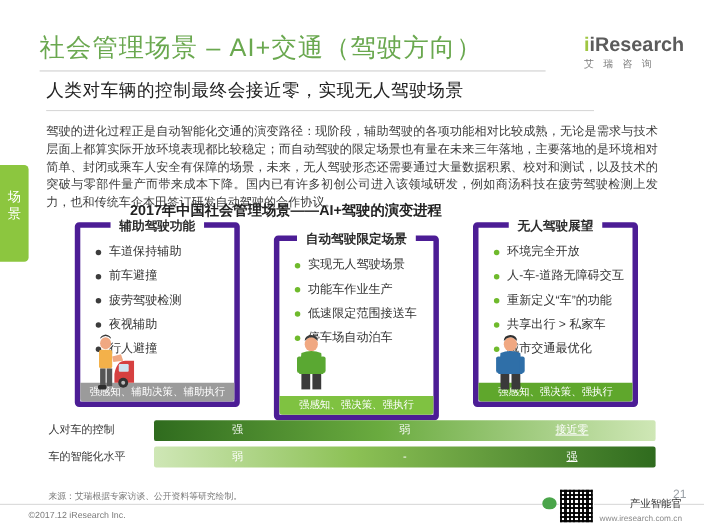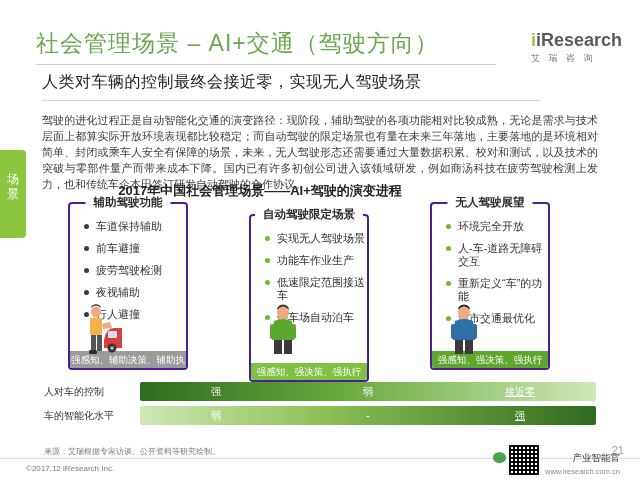--- a/index.html
+++ b/index.html
@@ -119,23 +119,23 @@
   .cols {
     position: absolute;
     left: 68px;
     top: 202px;
     width: 512px;
     height: 170px;
   }
   .col {
     position: absolute;
     top: 0;
-    width: 120px;
+    width: 150px;
     height: 168px;
-    border: 2px solid #4c1d95;
+    border: 5px solid #4c1d95;
     border-radius: 4px;
     box-sizing: border-box;
     background: #ffffff;
   }
   .col.c1 { left: 0px; }
   .col.c2 { left: 181px; margin-top: 12px; }
   .col.c3 { left: 362px; }
   .col-head {
     position: absolute;
     top: -9px;
@@ -366,20 +366,21 @@
       </ul>
       <div class="col-foot">强感知、强决策、强执行</div>
     </div>
 
     <div class="col c3">
       <div class="col-head">无人驾驶展望</div>
       <ul>
         <li>环境完全开放</li>
         <li>人-车-道路无障碍交互</li>
         <li>重新定义“车”的功能</li>
+        <li>共享出行 &gt; 私家车</li>
         <li>城市交通最优化</li>
       </ul>
       <div class="col-foot">强感知、强决策、强执行</div>
     </div>
 
     <svg class="figure fig1" viewBox="0 0 40 56">
       <ellipse cx="14" cy="10" rx="5" ry="5.5" fill="#f0a882"></ellipse>
       <path d="M9 6 Q14 1 19 6 Q19 3 14 2 Q9 3 9 6 Z" fill="#3a3a3a"></path>
       <rect x="8" y="16" width="12" height="17" rx="2" fill="#f3b14a"></rect>
       <rect x="9" y="33" width="5" height="16" fill="#555"></rect>

